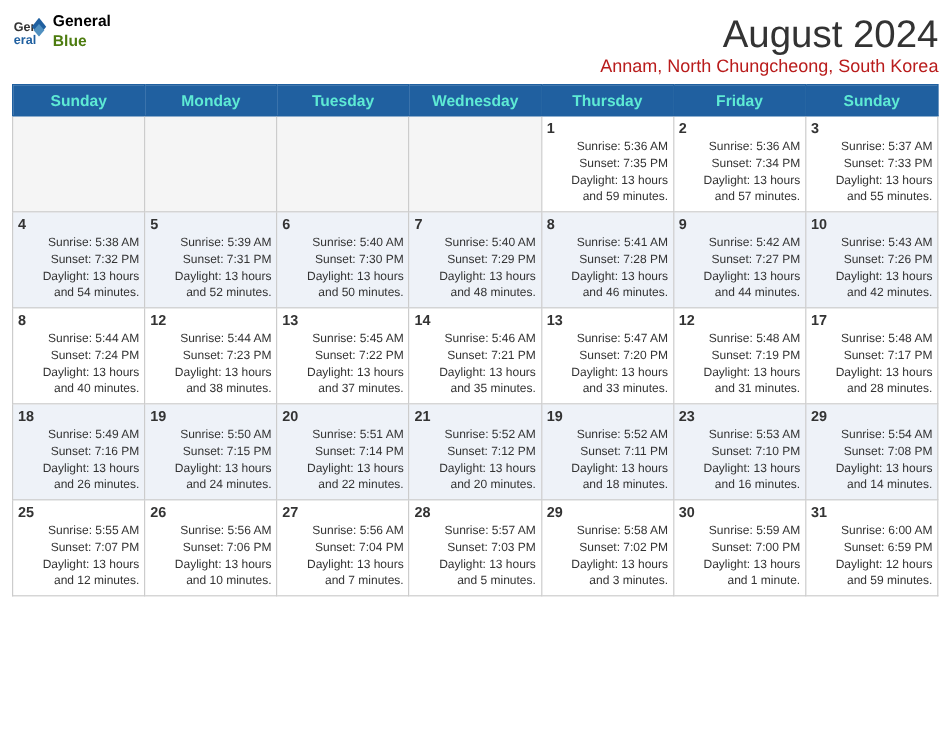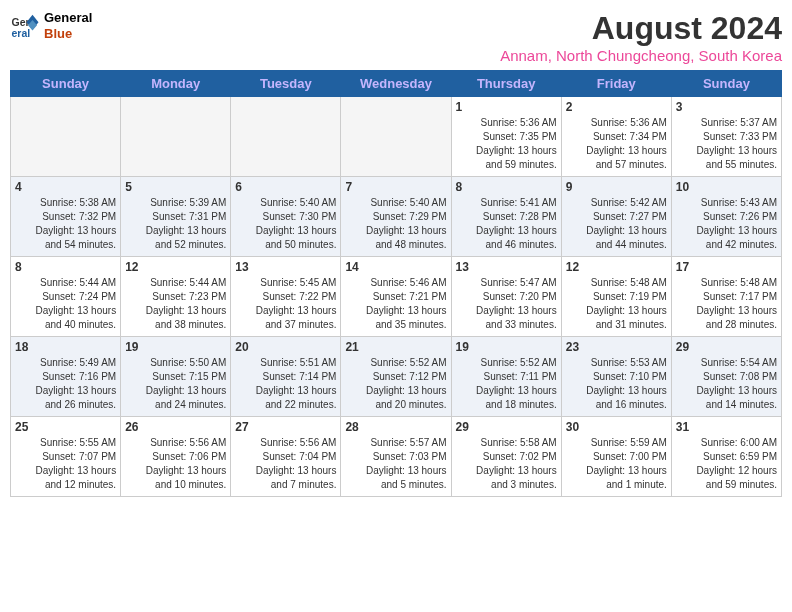--- a/index.html
+++ b/index.html
@@ -28,35 +28,35 @@
       line-height: 1.2;
     }
     .logo-text span { color: #000000; }
     .logo-icon {
       width: 30px;
       height: 30px;
     }
     .title-block { text-align: right; }
     .month-title {
       font-size: 32px;
-      font-weight: bold;
+      font-weight: normal;
       color: #333;
     }
     .subtitle {
       font-size: 15px;
-      color: #ec4899;
+      color: #b91c1c;
     }
     table {
       width: 100%;
       border-collapse: collapse;
       table-layout: fixed;
     }
     th {
       background: #2060a0;
-      color: #c4b5fd;
+      color: #5eead4;
       text-align: center;
       padding: 5px 2px;
       font-size: 13px;
       font-weight: bold;
       border: 1px solid #2060a0;
     }
     td {
       border: 1px solid #ccc;
       vertical-align: top;
       padding: 3px 4px;
@@ -84,21 +84,21 @@
 <div class="header">
   <div class="logo">
     <svg class="logo-icon" viewBox="0 0 40 40">
       <text x="2" y="20" font-size="14" font-weight="bold" fill="#333">Gen</text>
       <text x="2" y="34" font-size="14" font-weight="bold" fill="#2060a0">eral</text>
       <polygon points="30,5 38,15 30,25 22,15" fill="#2060a0"></polygon>
       <polygon points="30,12 36,19 30,26 24,19" fill="#5090c0"></polygon>
     </svg>
     <div class="logo-text">
       <div><span>General</span></div>
-      <div><span style="color:#c2410c">Blue</span></div>
+      <div><span style="color:#4d7c0f">Blue</span></div>
     </div>
   </div>
   <div class="title-block">
     <div class="month-title">August 2024</div>
     <div class="subtitle">Annam, North Chungcheong, South Korea</div>
   </div>
 </div>
 
 <table>
   <thead>

